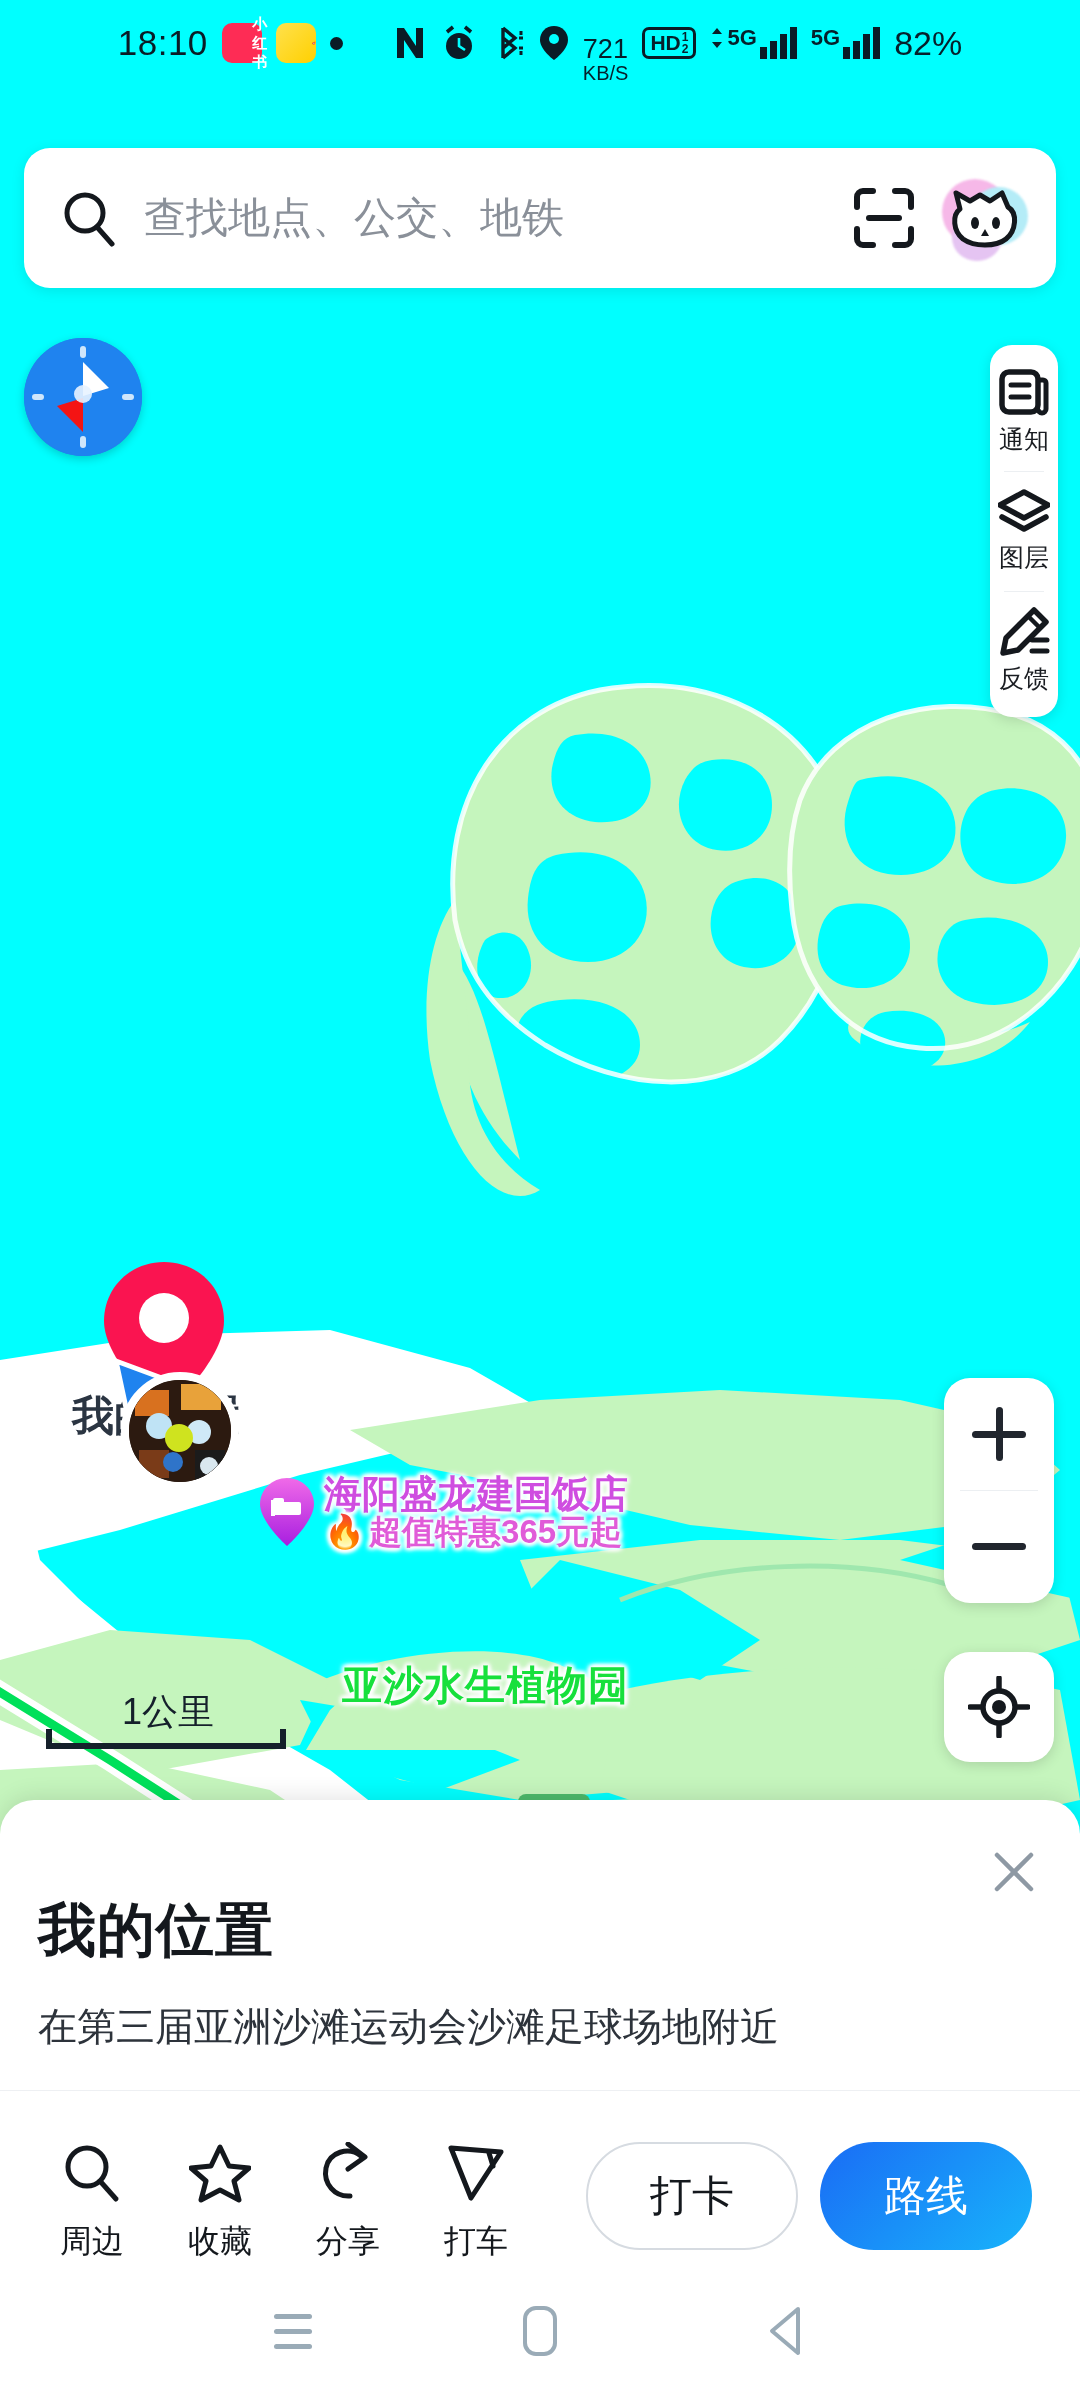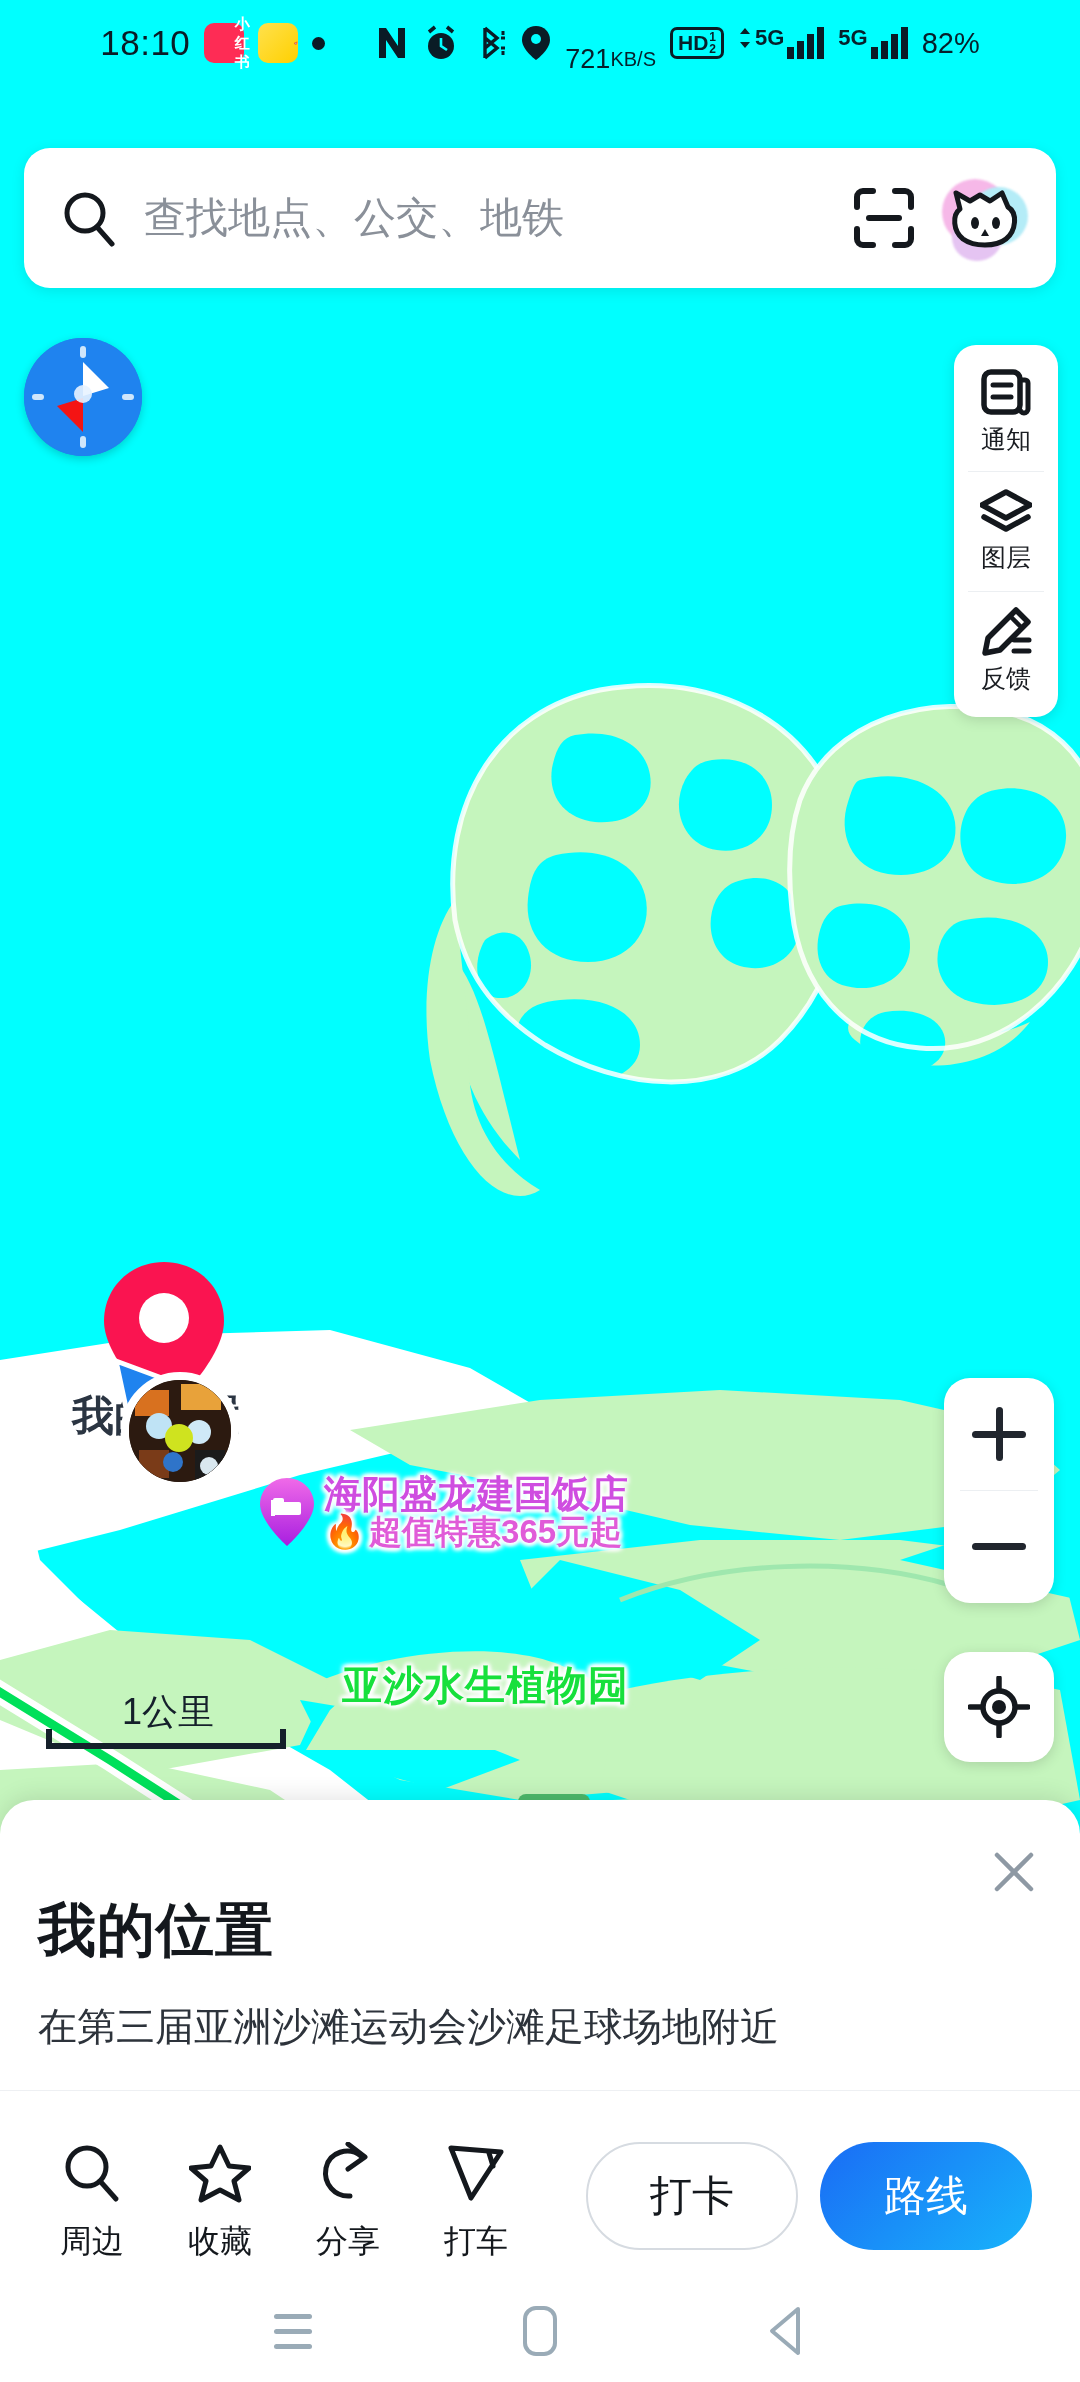--- a/index.html
+++ b/index.html
@@ -21,33 +21,33 @@
     color:#06202b; z-index:40; padding-top:4px;
   }
   .sb-time { font-size:35px; font-weight:400; letter-spacing:.5px; color:#0a1c26; }
   .sb-appicon { width:40px; height:40px; border-radius:10px; display:flex;
     align-items:center; justify-content:center; font-size:15px; color:#fff; font-weight:700;padding-left:36px; }
   .sb-xhs { background:#fe2c55; }
   .sb-wb { background:linear-gradient(135deg,#ffe14d,#ffd000); }
   .sb-dot { width:13px; height:13px; background:#0a1c26; border-radius:50%; }
   .sb-gap { width:22px; }
   .sb-ico { display:flex; align-items:center; justify-content:center; }
-  .sb-net { display:flex; flex-direction:row; align-items:center; line-height:1;margin-top:32px; }
+  .sb-net { display:flex; flex-direction:column; line-height:1;margin-top:32px; }
   .sb-net b { font-size:27px; font-weight:400; }
   .sb-net s { font-size:20px; text-decoration:none; }
   .sb-hd { border:3px solid #0a1c26; border-radius:7px; padding:1px 5px; font-size:21px;
      font-weight:700; display:flex; align-items:center; gap:1px; }
   .sb-hd sup { font-size:12px; line-height:1; display:flex; flex-direction:column; }
   .sig { display:flex; align-items:flex-start; gap:3px; }
   .sig .g { font-size:22px; font-weight:600; line-height:1; }
   .bars { display:flex; align-items:flex-end; gap:3px; height:32px; }
   .bars i { width:7px; background:#0a1c26; display:block; }
   .bars i:nth-child(1){height:12px;} .bars i:nth-child(2){height:18px;}
   .bars i:nth-child(3){height:25px;} .bars i:nth-child(4){height:32px;}
-  .sb-batt { font-size:29px; }
+  .sb-batt { font-size:34px; }
 
   
   #searchbar {
     position:absolute; left:24px; top:148px; width:1032px; height:140px;
     background:#fff; border-radius:26px; display:flex; align-items:center;
     padding:0 28px 0 36px; z-index:30; box-shadow:0 3px 14px rgba(0,0,0,.10);
   }
   #search-input-text { flex:1; font-size:42px; color:#8a9099; margin-left:26px; }
   #scan-btn { width:80px; height:80px; display:flex; align-items:center; justify-content:center; }
   #avatar { width:86px; height:86px; margin-left:18px; position:relative;
@@ -57,21 +57,21 @@
   .blob-cyan { width:58px;height:58px; background:#b4ecf7; right:0; top:12px; }
   .blob-pink2{ width:50px;height:46px; background:#e5c4f2; left:10px; bottom:0; }
 
   
   #compass { position:absolute; left:24px; top:338px; width:118px; height:118px;
     border-radius:50%; background:#1f83ef; z-index:25;
     box-shadow:0 3px 10px rgba(0,0,0,.2); }
 
   
   #toolrail {
-    position:absolute; right:22px; top:345px; width:104px;
+    position:absolute; right:22px; top:345px; width:68px;
     background:#fff; border-radius:22px; z-index:25; padding:6px 0;
     box-shadow:0 3px 14px rgba(0,0,0,.13);
     font-family:Liberation Serif, serif;
   }
   .tool { height:120px; display:flex; flex-direction:column; align-items:center;
     justify-content:center; gap:5px; position:relative; }
   .tool + .tool::before { content:""; position:absolute; top:0; left:14px; right:14px;
      height:1px; background:#eceff2; }
   .tool-lbl { font-size:25px; color:#1a1d22; }
 

